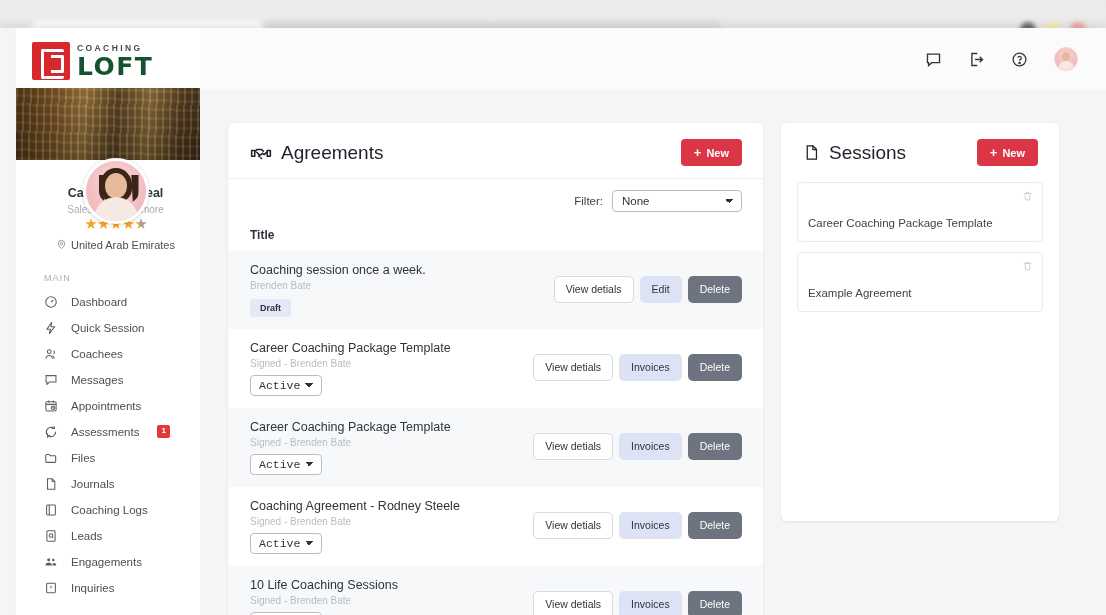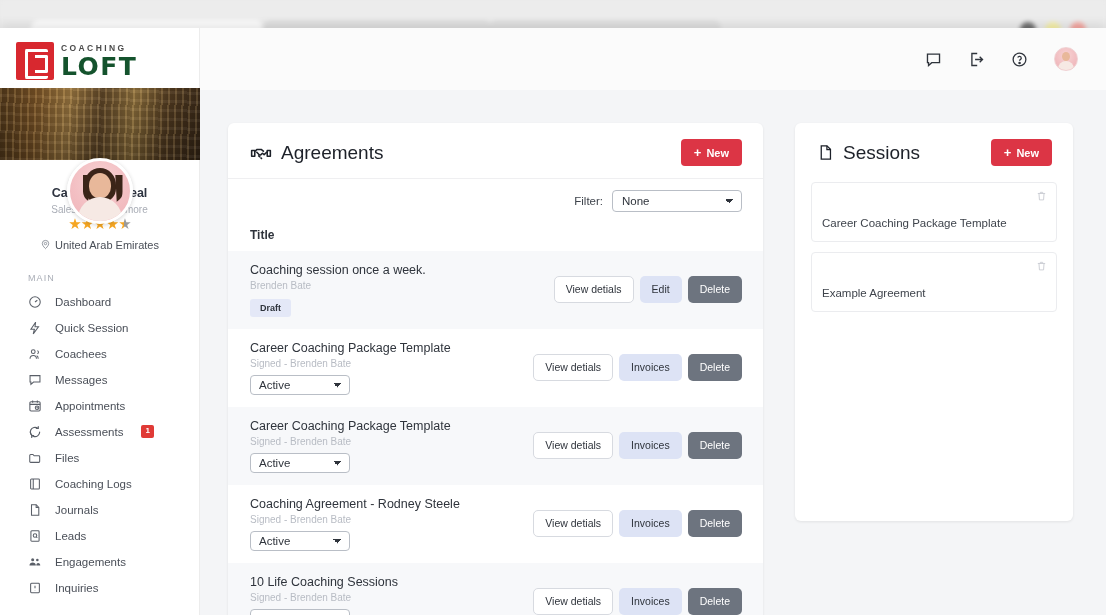--- a/index.html
+++ b/index.html
@@ -39,21 +39,21 @@
 
   
   .app {
     position: absolute; left: 0; top: 28px; width: 1106px; height: 587px;
     background: #f4f5f7; overflow: hidden;
     box-shadow: 0 -2px 10px rgba(0,0,0,.10);
   }
 
   
   .sidebar {
-    position: absolute; left: 0; top: 0; width: 200px; height: 587px;
+    position: absolute; left: 16px; top: 0; width: 200px; height: 587px;
     background: #ffffff; border-right: 1px solid #ececec;
     box-shadow: 2px 0 6px rgba(0,0,0,.05);
   }
   .logo-wrap { padding: 14px 0 8px 16px; display: flex; align-items: center; gap: 7px; }
   .logo-mark {
     width: 38px; height: 38px; background: #d8282f; border-radius: 2px;
     position: relative; flex: none;
   }
   .logo-mark::before {
     content: ""; position: absolute; left: 9px; top: 7px;
@@ -157,21 +157,21 @@
     border: 1px solid #f0d2d4;
   }
   .avatar-sm .f { position:absolute; left:50%; transform:translateX(-50%); top:4px; width:8px; height:9px; border-radius:50%; background:#e8b89a; }
   .avatar-sm .h { position:absolute; left:50%; transform:translateX(-50%); top:2px; width:12px; height:12px; border-radius:50% 50% 40% 40%; background:#3b2418; z-index:-1; }
   .avatar-sm .b { position:absolute; left:50%; transform:translateX(-50%); bottom:0; width:16px; height:9px; border-radius:8px 8px 0 0; background:#f6e9e4; }
 
   
   .content {
     position: absolute; left: 200px; top: 62px; width: 906px; height: 525px;
     background: #f4f5f7; padding: 33px 6px 0 28px;
-    display: flex; gap: 32px; align-items: flex-start;
+    display: flex; gap: 18px; align-items: flex-start;
   }
   .card {
     background: #fff; border-radius: 6px;
     box-shadow: 0 1px 3px rgba(0,0,0,.08);
   }
   .card-agreements { width: 535px; min-height: 470px; padding: 0 0 4px; }
   .card-templates  { width: 278px; height: 398px; padding: 0; }
 
   .card-head {
     display: flex; align-items: center; justify-content: space-between;
@@ -203,21 +203,21 @@
     padding: 4px 22px 4px 9px; cursor: pointer;
     appearance: none; -webkit-appearance: none;
     background-image:
       linear-gradient(45deg, transparent 50%, #2f343c 50%),
       linear-gradient(135deg, #2f343c 50%, transparent 50%);
     background-position: calc(100% - 12px) 50%, calc(100% - 8px) 50%;
     background-size: 4.5px 4.5px, 4.5px 4.5px;
     background-repeat: no-repeat;
   }
   .sel-filter { width: 130px; }
-  .sel-status { width: 100px; padding: 3px 20px 3px 8px; }
+  .sel-status { width: 72px; padding: 3px 20px 3px 8px; font-family: Liberation Mono, monospace; }
 
   .col-head {
     font-size: 12px; color: #2f343c; font-weight: bold;
     padding: 16px 0 9px 22px;
   }
 
   .row {
     display: flex; align-items: flex-start; justify-content: space-between;
     padding: 12px 21px 12px 22px; min-height: 60px;
   }
@@ -357,32 +357,32 @@
 
     <div class="nav-item">
       <svg class="nav-icon" viewBox="0 0 24 24" fill="none" stroke="currentColor" stroke-width="1.8">
           <path d="M3 7.5a1.5 1.5 0 0 1 1.5-1.5h4l2 2.2h8A1.5 1.5 0 0 1 20 9.7v8.3a1.5 1.5 0 0 1-1.5 1.5h-14A1.5 1.5 0 0 1 3 18z"></path>
         </svg>
       <span>Files</span>
     </div>
 
     <div class="nav-item">
       <svg class="nav-icon" viewBox="0 0 24 24" fill="none" stroke="currentColor" stroke-width="1.8">
+          <path d="M6 3h8l4.5 4.5V21H6z"></path>
+          <path d="M14 3v4.8h4.5"></path>
+        </svg>
+      <span>Journals</span>
+    </div>
+
+    <div class="nav-item">
+      <svg class="nav-icon" viewBox="0 0 24 24" fill="none" stroke="currentColor" stroke-width="1.8">
           <rect x="4.5" y="3.5" width="15" height="17" rx="1.4"></rect>
           <path d="M9 3.5v17"></path>
         </svg>
       <span>Coaching Logs</span>
-    </div>
-
-    <div class="nav-item">
-      <svg class="nav-icon" viewBox="0 0 24 24" fill="none" stroke="currentColor" stroke-width="1.8">
-          <path d="M6 3h8l4.5 4.5V21H6z"></path>
-          <path d="M14 3v4.8h4.5"></path>
-        </svg>
-      <span>Journals</span>
     </div>
 
     <div class="nav-item">
       <svg class="nav-icon" viewBox="0 0 24 24" fill="none" stroke="currentColor" stroke-width="1.8">
           <rect x="5" y="3" width="14" height="18" rx="1.5"></rect>
           <circle cx="12" cy="11" r="3"></circle>
           <path d="M14.3 13.3L16 15"></path>
         </svg>
       <span>Leads</span>
     </div>

